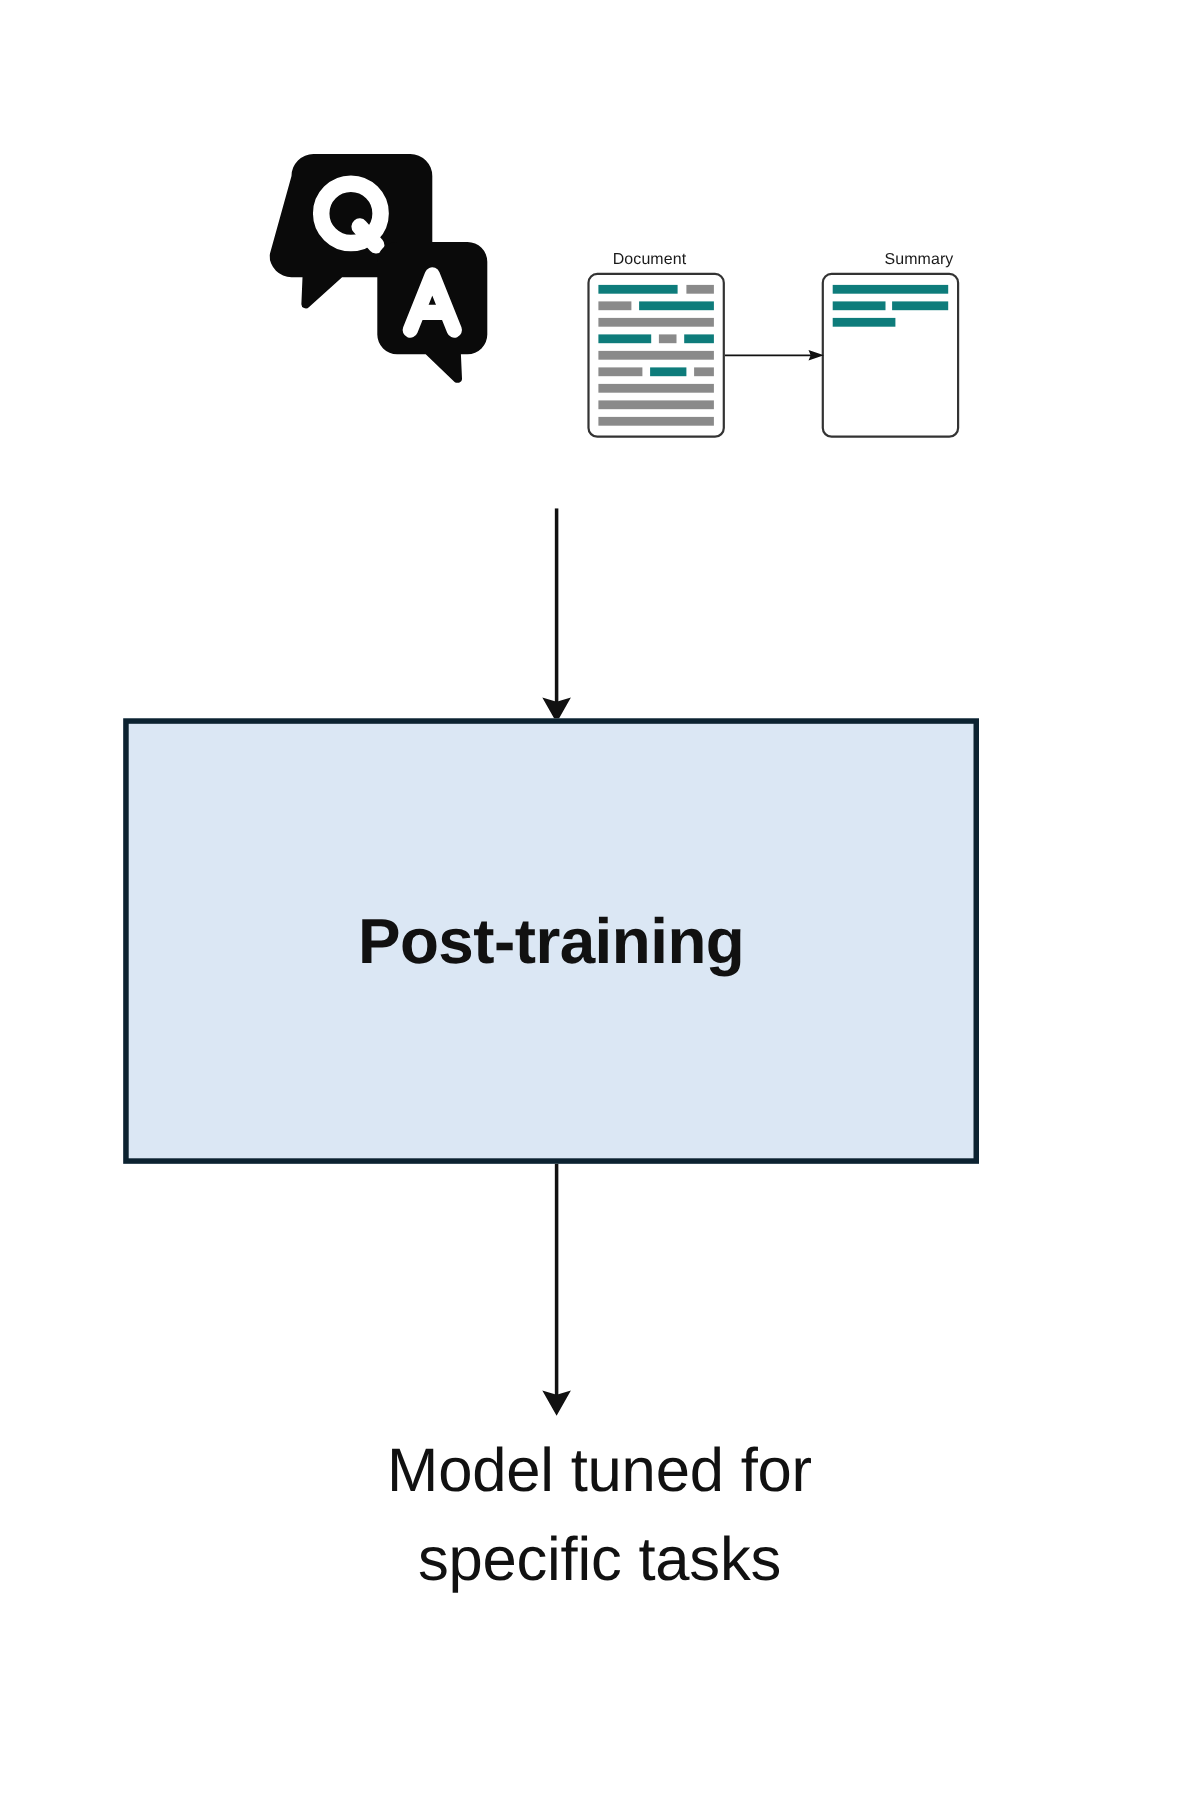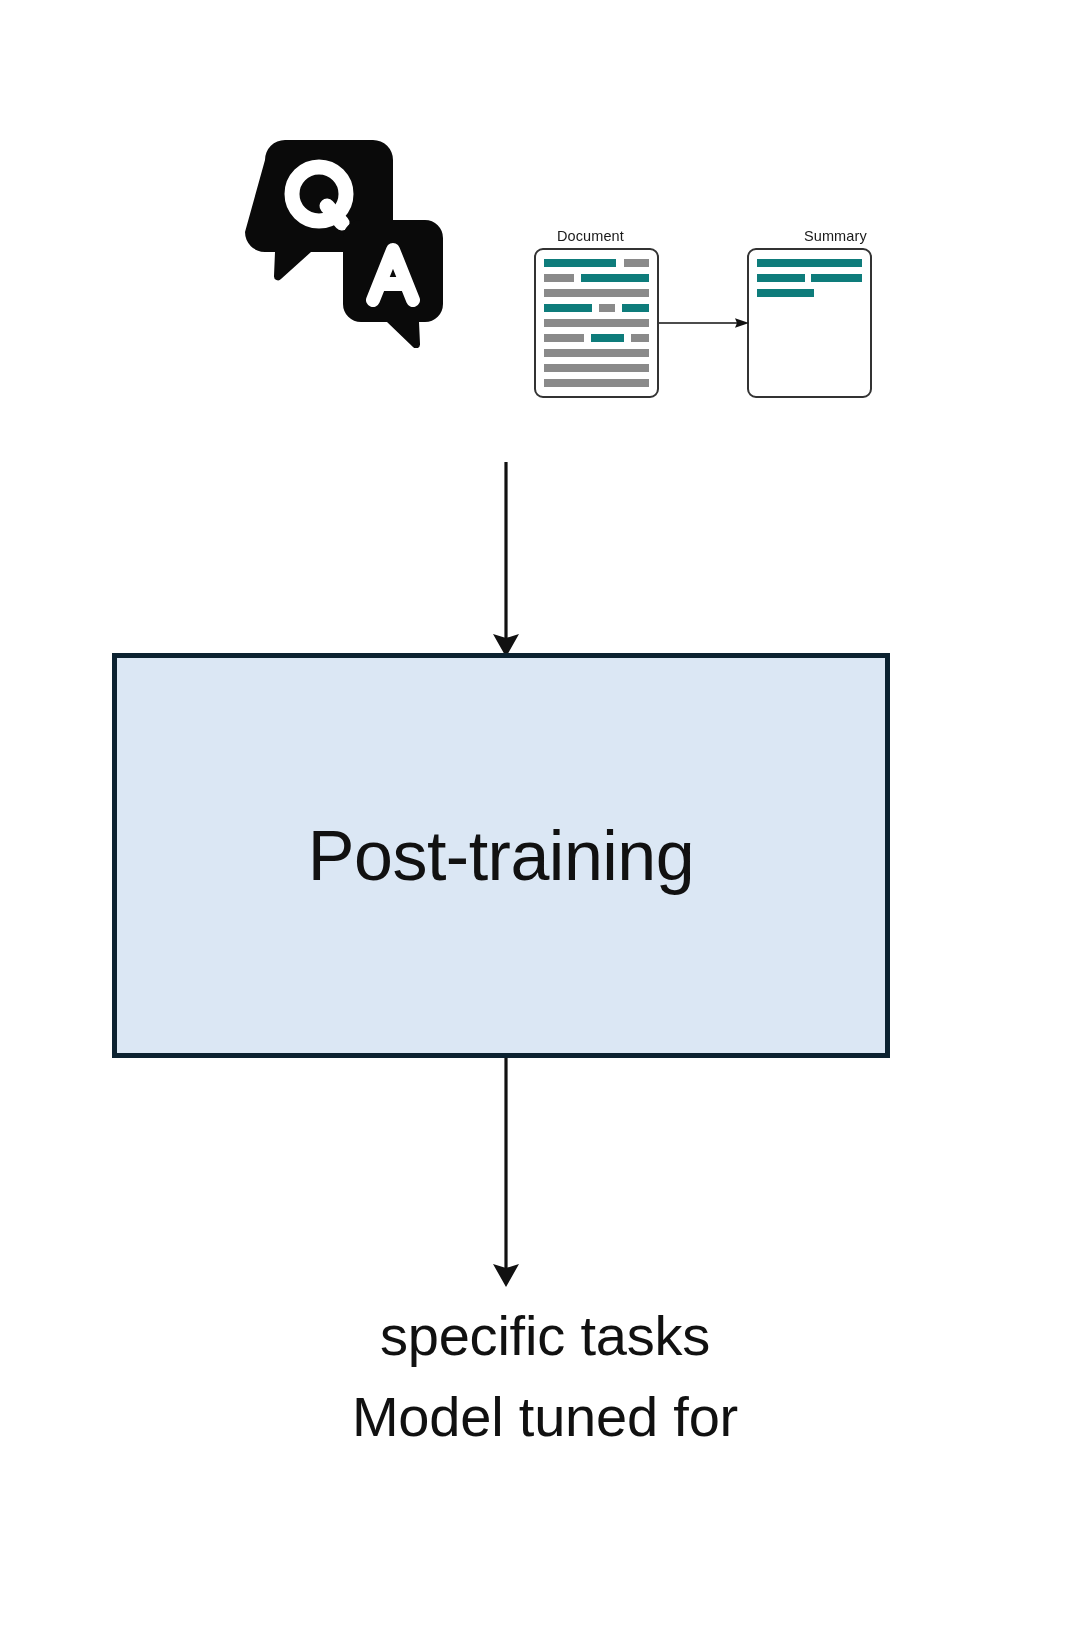--- a/index.html
+++ b/index.html
@@ -94,25 +94,25 @@
     width: 778px;
     height: 405px;
     box-sizing: border-box;
     background: #dbe7f4;
     border: 5px solid #0c2230;
     display: flex;
     align-items: center;
     justify-content: center;
   }
   .pt-label {
-    font-size: 70px;
+    font-size: 58px;
     color: #111111;
     line-height: 1;
     letter-spacing: -0.5px;
-    font-weight: 400;
+    font-weight: 700;
   }
 
   
   .caption {
     position: absolute;
     left: 0;
     top: 1295px;
     width: 1090px;
     text-align: center;
     font-size: 56px;
@@ -196,17 +196,17 @@
   </div>
 
   <div class="arrow-v" style="left:486px; top:1058px; width:40px; height:230px;">
     <svg viewBox="0 0 40 230" width="40" height="230" aria-hidden="true">
       <line x1="20" y1="0" x2="20" y2="212" stroke="#111111" stroke-width="3.2"></line>
       <path d="M20 229 L7 206 L20 210 L33 206 Z" fill="#111111"></path>
     </svg>
   </div>
 
   <div class="caption">
+    <span class="line">Model tuned for</span>
     <span class="line">specific tasks</span>
-    <span class="line">Model tuned for</span>
   </div>
 
 </div>
 
 </body></html>

